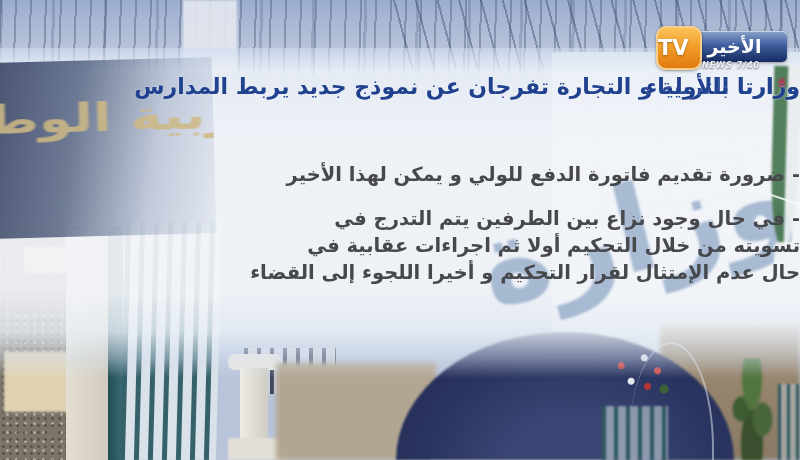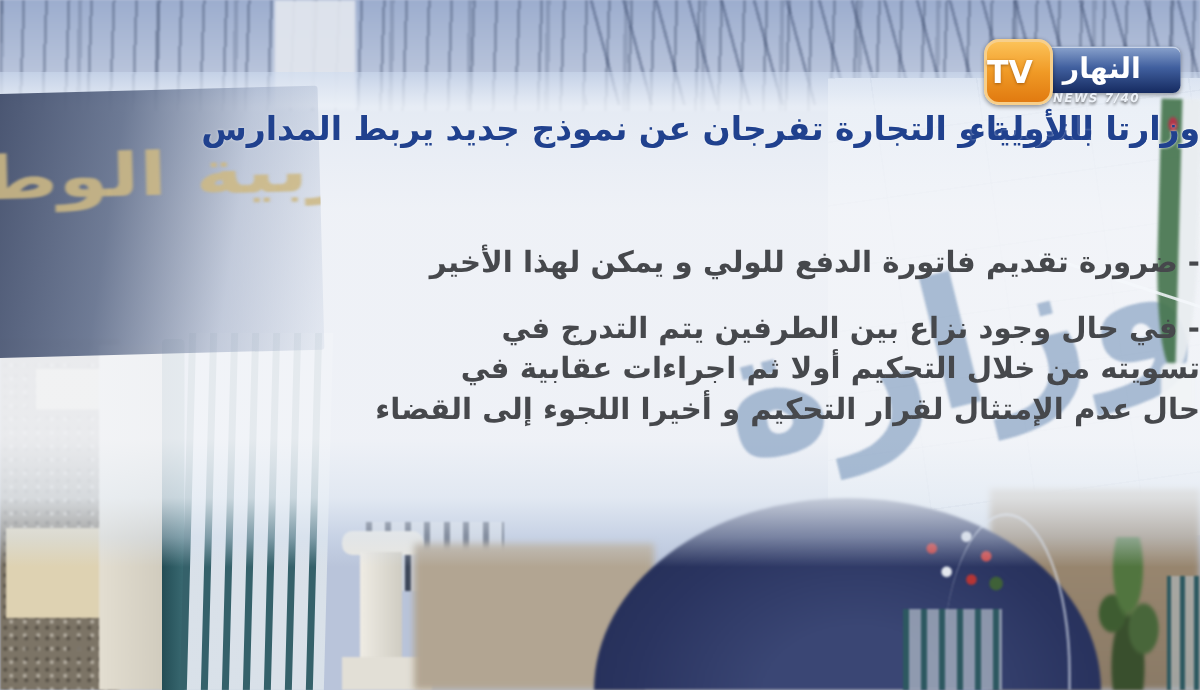--- a/index.html
+++ b/index.html
@@ -240,17 +240,17 @@
     <div class="bullet">
       <div>- ضرورة تقديم فاتورة الدفع للولي و يمكن لهذا الأخير</div>
     </div>
     <div class="bullet">
       <div>- في حال وجود نزاع بين الطرفين يتم التدرج في</div>
       <div>تسويته من خلال التحكيم أولا ثم اجراءات عقابية في</div>
       <div>حال عدم الإمتثال لقرار التحكيم و أخيرا اللجوء إلى القضاء</div>
     </div>
   </div>
 
-  <div class="logo-blue">النهار</div>
+  <div class="logo-blue">الأخير</div>
   <div class="logo-tv">TV</div>
   <div class="logo-news">NEWS 7/40</div>
 
 </div>
 
 </body></html>

